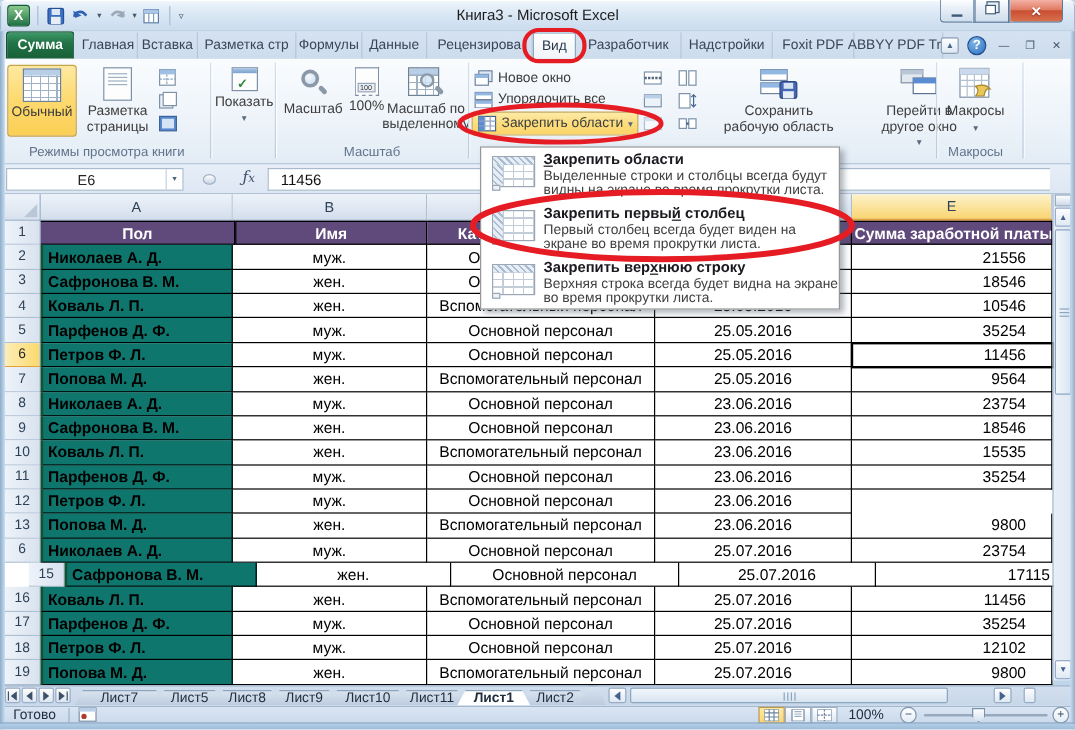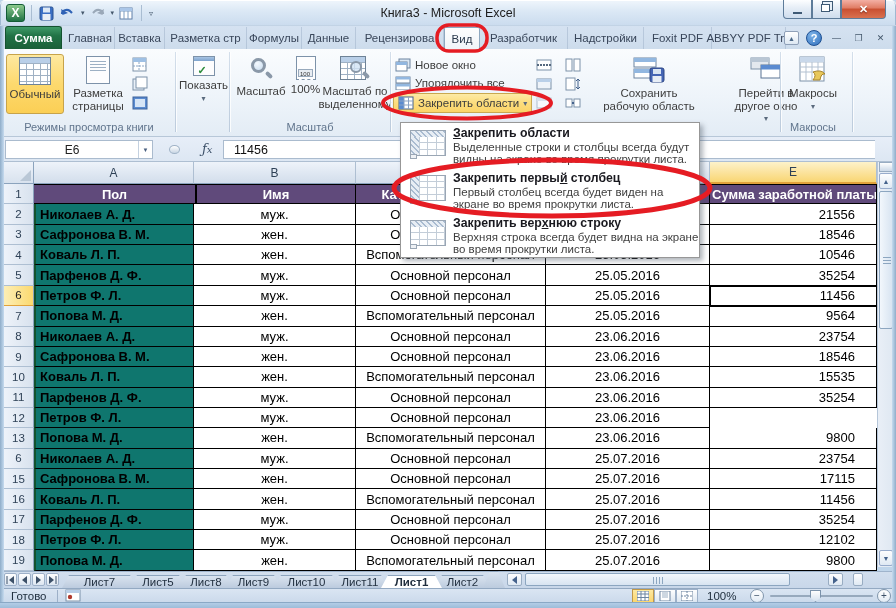--- a/index.html
+++ b/index.html
@@ -510,21 +510,21 @@
           <div class="cell num" style="width: 167px;">9800</div>
         </div>
         <div class="row" style="height: 20.368px;">
           <div class="rn">6</div>
           <div class="cell name" style="width: 160px;">Николаев А. Д.</div>
           <div class="cell ctr" style="width: 162px;">муж.</div>
           <div class="cell ctr" style="width: 190px;">Основной персонал</div>
           <div class="cell ctr" style="width: 164px;">25.07.2016</div>
           <div class="cell num" style="width: 167px;">23754</div>
         </div>
-        <div class="row" style="height: 20.368px;">
+        <div class="row" style="height: 20.368px; margin-left: 20px;">
           <div class="rn">15</div>
           <div class="cell name" style="width: 160px;">Сафронова В. М.</div>
           <div class="cell ctr" style="width: 162px;">жен.</div>
           <div class="cell ctr" style="width: 190px;">Основной персонал</div>
           <div class="cell ctr" style="width: 164px;">25.07.2016</div>
           <div class="cell num" style="width: 167px;">17115</div>
         </div>
         <div class="row" style="height: 20.368px;">
           <div class="rn">16</div>
           <div class="cell name" style="width: 160px;">Коваль Л. П.</div>

